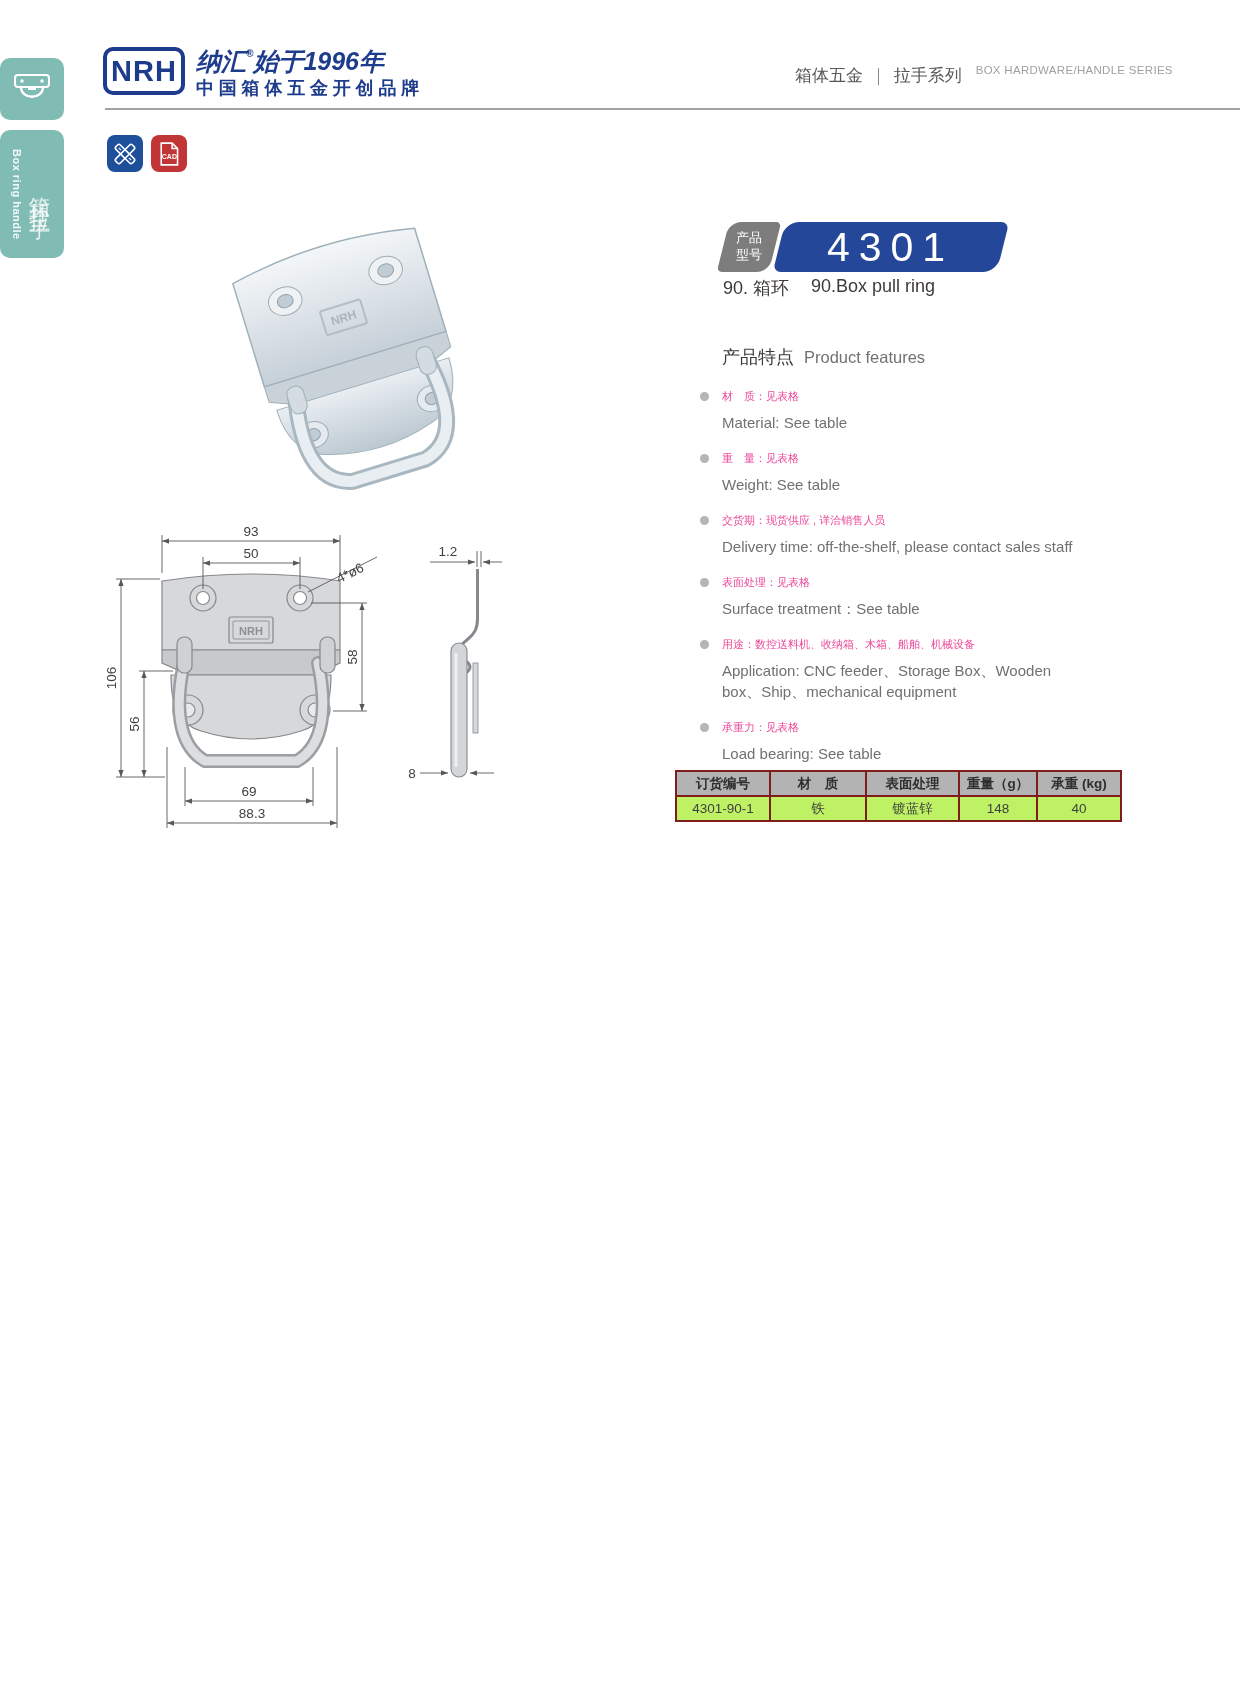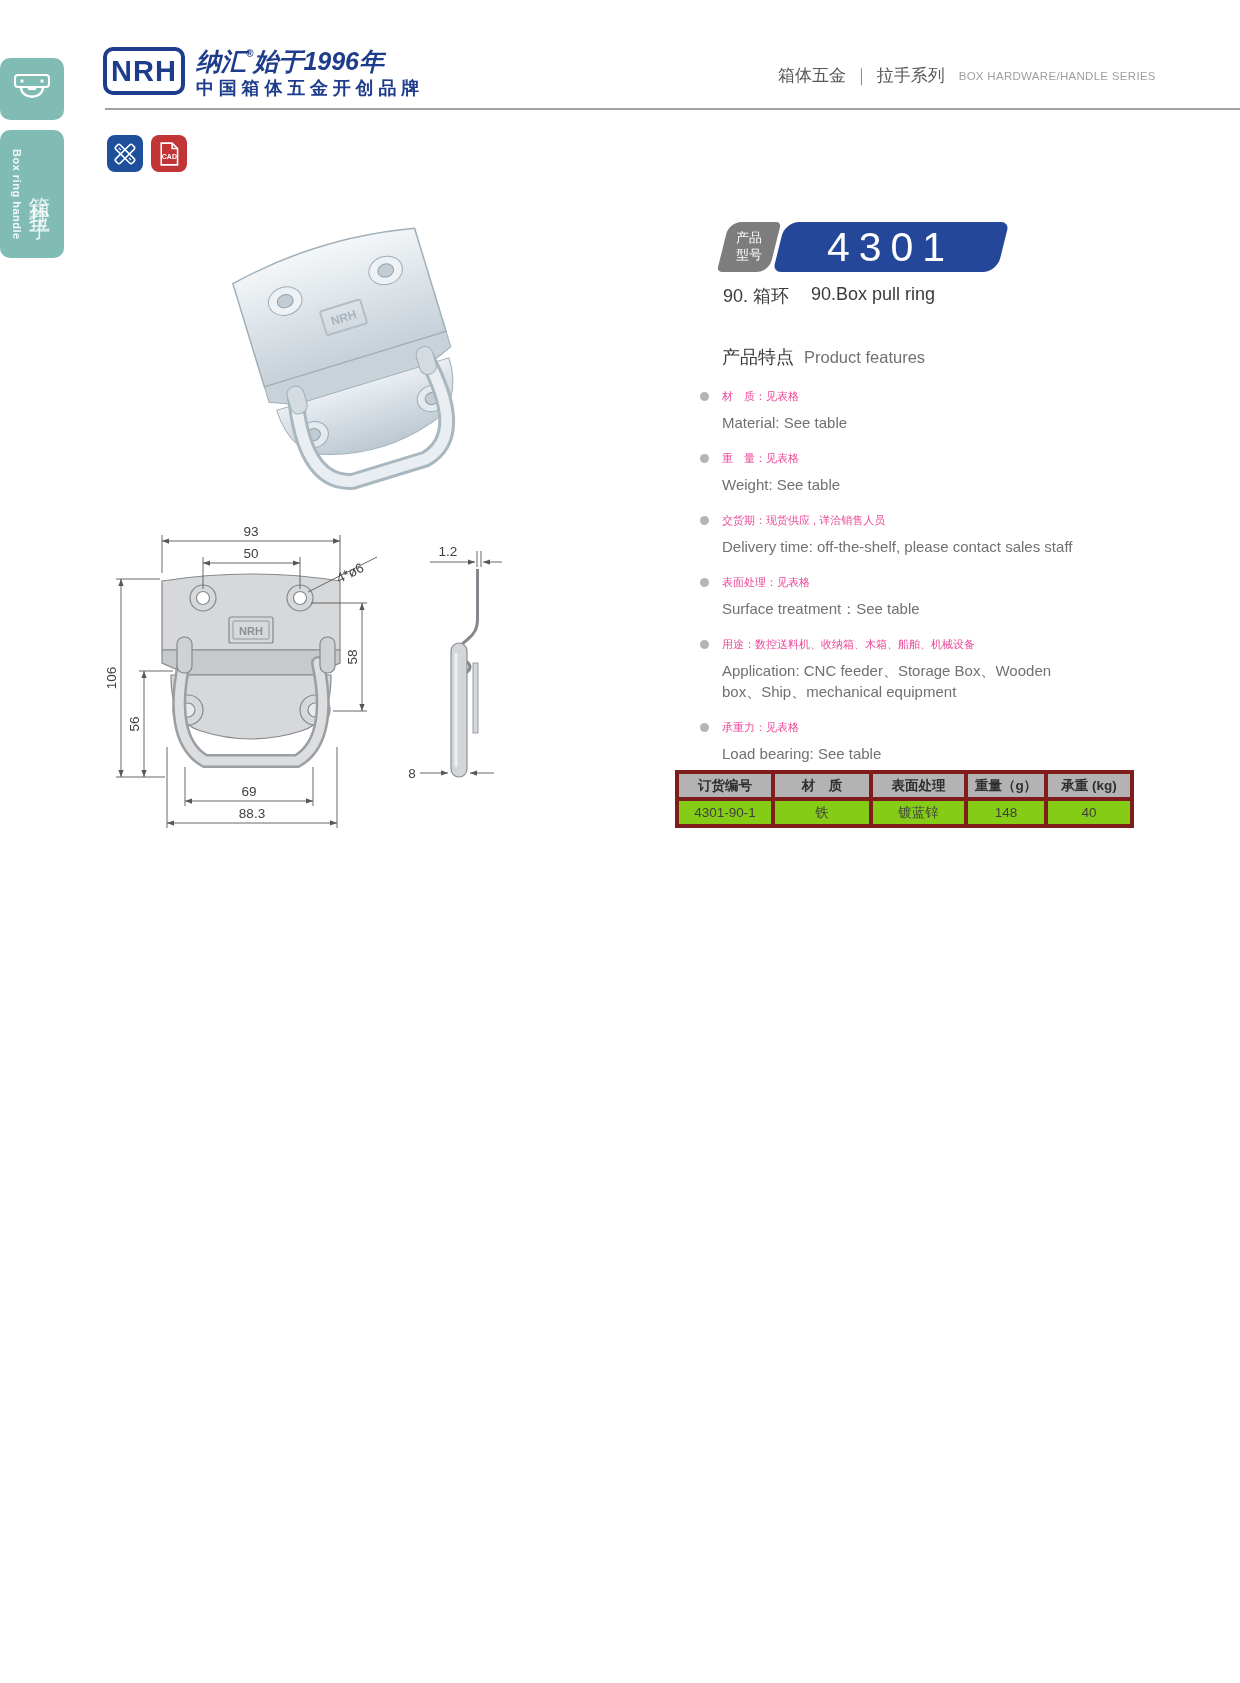--- a/index.html
+++ b/index.html
@@ -15,21 +15,21 @@
   .v-zh{writing-mode:vertical-rl;font-size:21px;color:rgba(255,255,255,.82);letter-spacing:7px;}
 
   
   .logo-box{position:absolute;left:103px;top:47px;width:74px;height:40px;border:4px solid #1e3c8c;
             border-radius:10px;color:#1e3c8c;font-weight:bold;font-size:29px;letter-spacing:1px;
             display:flex;align-items:center;justify-content:center;}
   .brand-text{position:absolute;left:196px;top:49px;color:#1e3c8c;line-height:1;}
   .brand-line1{font-size:25px;font-weight:bold;font-style:italic;}
   .brand-line1 .reg{font-size:10px;vertical-align:top;}
   .brand-line2{font-size:18px;font-weight:bold;letter-spacing:4.8px;margin-top:5px;}
-  .hdr-right{position:absolute;left:778px;top:64px;display:flex;align-items:center;gap:14px;white-space:nowrap;}
+  .hdr-right{position:absolute;left:795px;top:64px;display:flex;align-items:flex-start;gap:14px;white-space:nowrap;}
   .hdr-zh{font-size:17px;color:#595757;}
   .hdr-zh .sep{color:#8c8c8c;padding:0 7px;font-weight:300;}
   .hdr-en{font-size:11.5px;color:#9fa0a0;letter-spacing:.3px;}
   .hdr-rule{position:absolute;left:105px;top:108px;width:1135px;height:2px;background:#a2a2a2;}
 
   
   .tool-icon{position:absolute;top:135px;width:36px;height:37px;border-radius:8px;
              display:flex;align-items:center;justify-content:center;}
   .tool-icon.design{left:107px;background:#1d4f9a;}
   .tool-icon.cad{left:151px;background:#c23537;}
@@ -37,39 +37,39 @@
   
   .badge-gray{position:absolute;left:723px;top:222px;width:52px;height:50px;background:#7e7d7d;
               border-radius:12px 5px 12px 5px;transform:skewX(-14deg);
               display:flex;align-items:center;justify-content:center;}
   .badge-gray .inner{transform:skewX(14deg);color:#fff;font-size:13px;line-height:1.3;text-align:center;}
   .badge-blue{position:absolute;left:779px;top:222px;width:224px;height:50px;background:#24479a;
               border-radius:14px 8px 14px 8px;transform:skewX(-14deg);
               display:flex;align-items:center;justify-content:center;}
   .badge-blue .inner{transform:skewX(14deg);color:#fff;font-size:41px;letter-spacing:9px;}
 
-  .subtitle{position:absolute;left:723px;top:284px;font-size:18px;color:#3e3a39;display:flex;gap:22px;}
+  .subtitle{position:absolute;left:723px;top:276px;font-size:18px;color:#3e3a39;display:flex;gap:22px;}
 
   
   .features{position:absolute;left:700px;top:345px;width:378px;}
   .feat-head{display:flex;align-items:baseline;gap:10px;margin-left:22px;}
   .feat-head .zh{font-size:18px;font-weight:normal;color:#3e3a39;}
   .feat-head .en{font-size:16.5px;color:#727171;}
   .feat-list{list-style:none;margin:16px 0 0 0;padding:0;}
   .feat-list li{position:relative;padding-left:22px;margin-bottom:14px;}
   .feat-list li::before{content:"";position:absolute;left:0;top:7px;width:9px;height:9px;
                         border-radius:50%;background:#b5b5b6;}
   .feat-zh{font-size:11px;color:#ec4899;line-height:23px;}
   .feat-en{font-size:15px;color:#727171;line-height:21px;margin-top:4px;}
 
   
   .spec{position:absolute;left:675px;top:770px;border-collapse:collapse;border:2px solid #4c4c4c;}
-  .spec th,.spec td{border:4px solid #7f1d1d;font-size:13.5px;text-align:center;padding:0 4px;}
+  .spec th,.spec td{border:2px solid #7f1d1d;font-size:13.5px;text-align:center;padding:0 4px;}
   .spec th{background:#b3b3b3;color:#2f2f2f;font-weight:bold;height:23px;}
-  .spec td{background:#84cc16;color:#3f3f3f;height:23px;}
+  .spec td{background:#bef264;color:#3f3f3f;height:23px;}
   .c1{width:84px}.c2{width:86px}.c3{width:83px}.c4{width:68px}.c5{width:74px}
 
   
   .front-drawing{position:absolute;left:105px;top:505px;}
   .side-drawing{position:absolute;left:390px;top:505px;}
   .photo{position:absolute;left:160px;top:192px;}
   svg text.dim{font-family:"Liberation Sans","DejaVu Sans",sans-serif;font-size:13.5px;fill:#3f3f3f;}
   svg text.stamp{font-family:"Liberation Sans","DejaVu Sans",sans-serif;font-weight:bold;}
 </style>
 </head>

